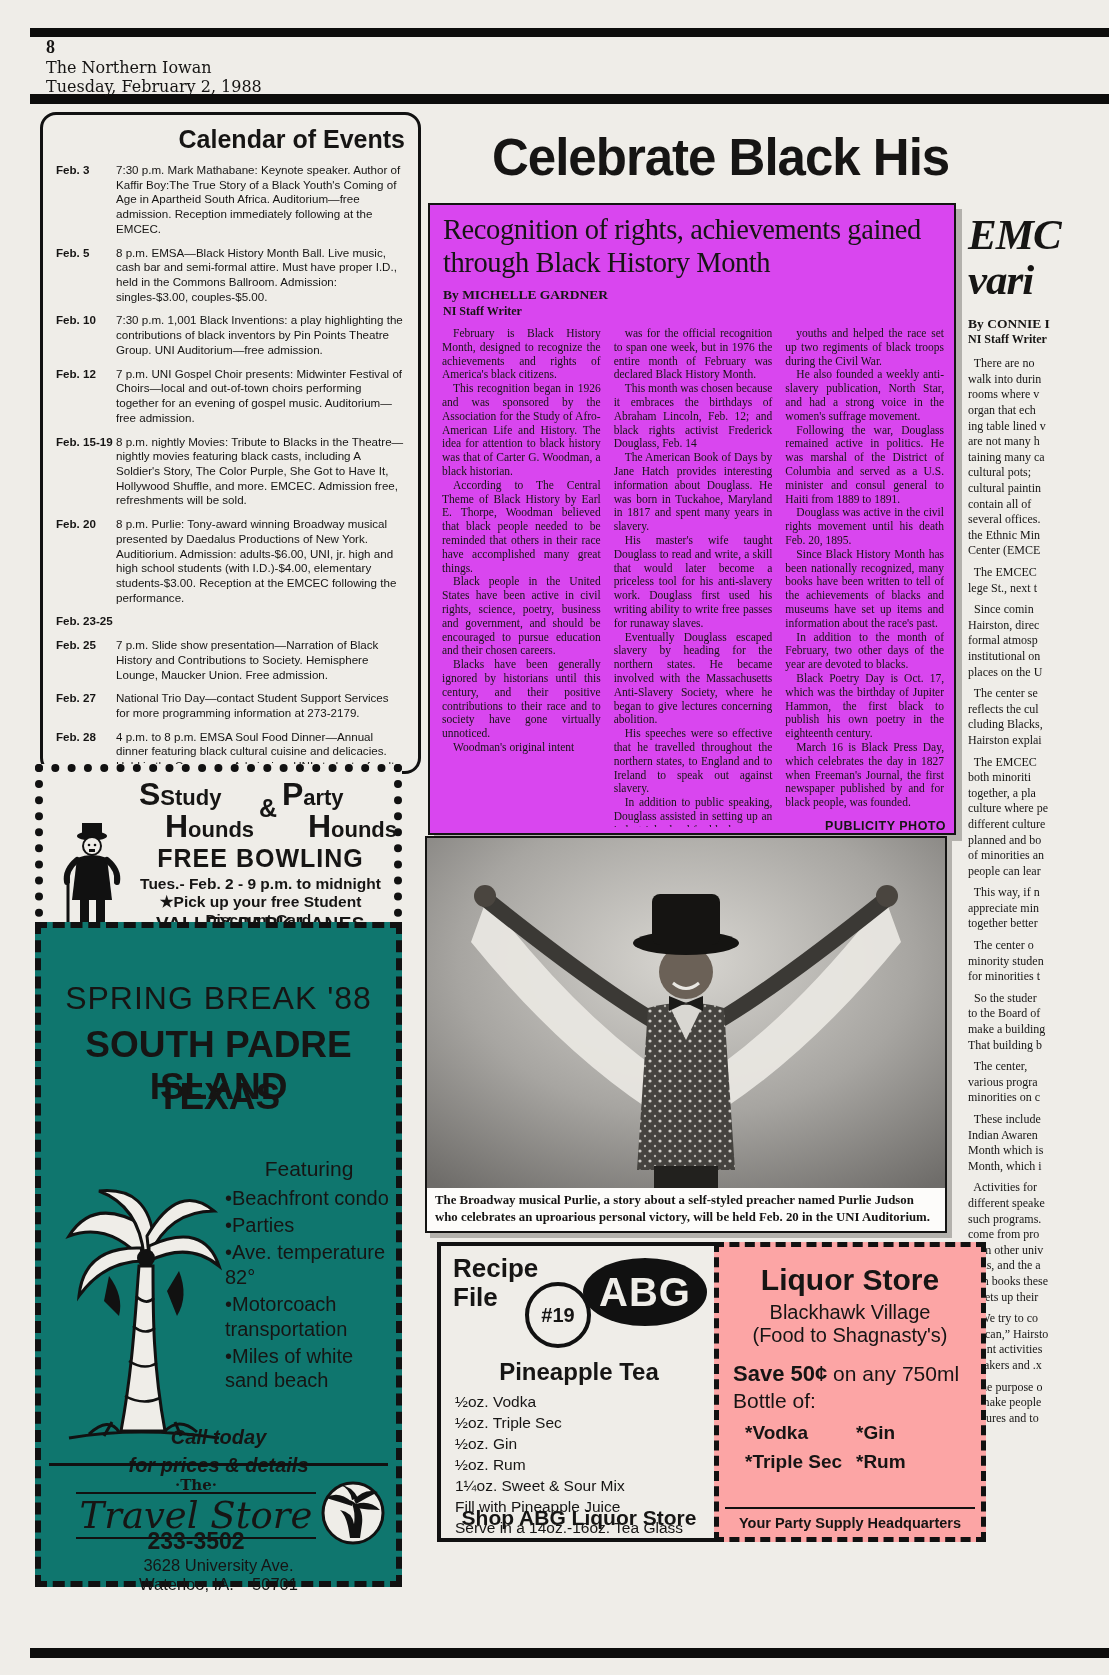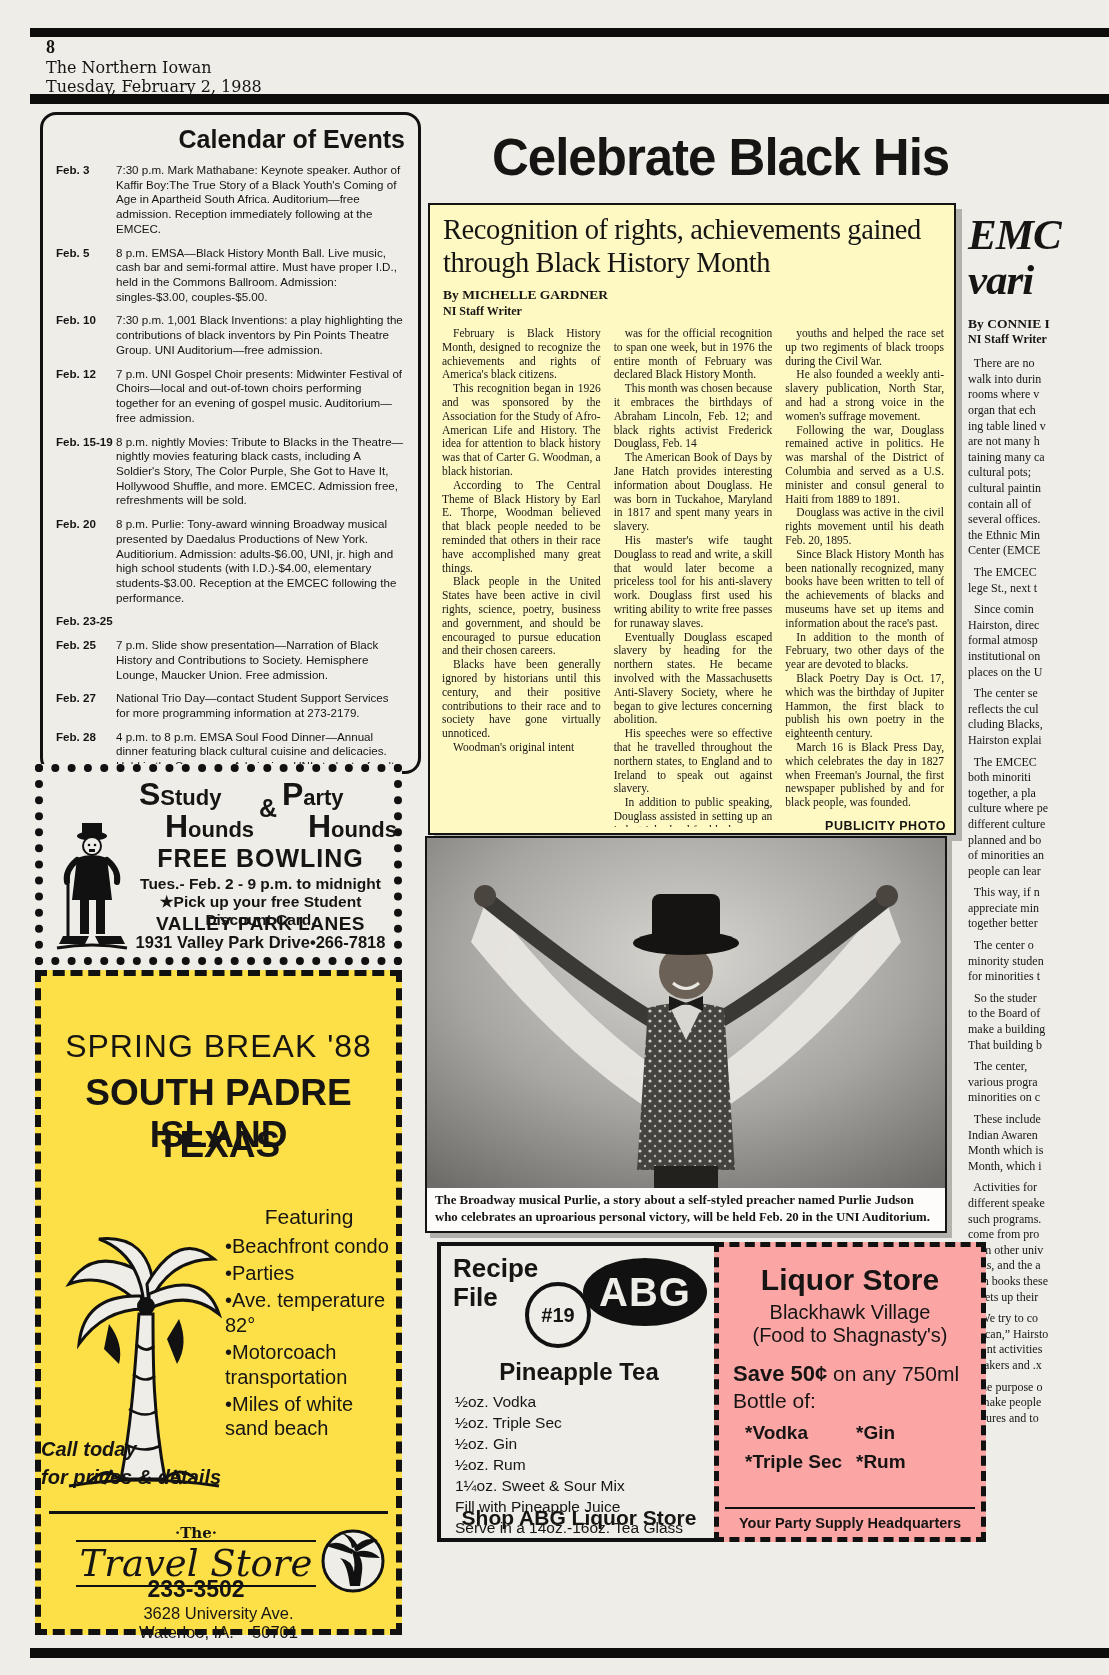--- a/index.html
+++ b/index.html
@@ -26,21 +26,21 @@
   .cal-row { display:flex; margin-bottom:9px; font-size:11.6px; line-height:1.27; }
   .cal-date { flex:0 0 60px; font-weight:bold; }
   .cal-text { flex:1; }
 
   
   .banner { left:492px; top:128px; font-size:51px; font-weight:bold; letter-spacing:-1px; white-space:nowrap; }
 
   
   .article {
     left:428px; top:203px; width:528px; height:632px; box-sizing:border-box;
-    border:2px solid #141413; background:#fef9c3; box-shadow:6px 6px 0 #b3b1ac;
+    border:2px solid #141413; background:#d946ef; box-shadow:6px 6px 0 #b3b1ac;
   }
   .art-head { position:absolute; left:13px; top:8px; font-size:28.5px; line-height:1.17; letter-spacing:-0.4px; }
   .art-byline { position:absolute; left:13px; top:82px; font-size:13.5px; font-weight:bold; }
   .art-role { position:absolute; left:13px; top:99px; font-size:12px; font-weight:bold; }
   .art-cols { position:absolute; left:12px; right:10px; top:122px; bottom:6px; display:flex; gap:13px; overflow:hidden; }
   .acol { flex:1; font-size:11.5px; line-height:1.2; text-align:justify; }
   .acol p { margin:0; text-indent:11px; }
 
   
   .pub-label { left:428px; top:819px; width:518px; text-align:right; font-size:12.5px; font-weight:bold; letter-spacing:0.5px; }
@@ -65,28 +65,28 @@
   .hinit { font-size:32px; }
   .hamp { font-size:25px; margin-top:16px; }
   .bowl-center { position:absolute; left:88px; right:4px; text-align:center; font-weight:bold; }
   .free-bowl { top:72px; font-size:25px; letter-spacing:1px; }
   .bowl-l1 { top:103px; font-size:15.5px; }
   .bowl-l2 { top:121px; font-size:15.5px; }
   .valley { top:141px; font-size:19px; letter-spacing:0.5px; }
   .bowl-addr { top:161px; font-size:16.5px; }
 
   
-  .ad-spring { left:35px; top:970px; width:367px; height:665px; box-sizing:border-box; border:6px dashed #111; background:#fde047; }
+  .ad-spring { left:35px; top:922px; width:367px; height:665px; box-sizing:border-box; border:6px dashed #111; background:#0f766e; }
   .sp-t1 { top:52px; left:0; right:0; text-align:center; font-size:32px; letter-spacing:1px; }
   .sp-t2 { top:96px; left:0; right:0; text-align:center; font-size:37px; font-weight:bold; letter-spacing:0px; }
   .sp-t3 { top:148px; left:0; right:0; text-align:center; font-size:37px; font-weight:bold; }
   .sp-feat { left:184px; top:228px; width:168px; font-size:20px; line-height:1.22; }
   .sp-feat .fhead { text-align:center; margin-bottom:4px; font-size:21px; }
   .sp-feat div { margin-bottom:3px; }
-  .sp-call { left:0; right:0; text-align:left; font-weight:bold; font-style:italic; font-size:20px; font-family:"Liberation Sans",sans-serif; }
+  .sp-call { left:0; right:0; text-align:center; font-weight:bold; font-style:italic; font-size:20px; font-family:"Liberation Sans",sans-serif;margin-top:36px; }
   .sp-hr { left:8px; right:8px; top:535px; height:3px; background:#111; position:absolute; }
   .ts-logo { left:30px; top:548px; width:250px; text-align:center; }
   .ts-the { font-size:15px; font-family:"DejaVu Serif",serif; font-weight:bold; }
   .ts-name { font-size:37px; font-style:italic; font-family:"DejaVu Serif",serif; border-top:2px solid #111; border-bottom:2px solid #111; padding:0 4px; white-space:nowrap; }
   .ts-phone { left:30px; top:600px; width:250px; text-align:center; font-size:23px; font-weight:bold; }
   .ts-a1 { left:0; right:0; top:628px; text-align:center; font-size:16.5px; }
   .ts-a2 { left:0; right:0; top:647px; text-align:center; font-size:16.5px; white-space:pre; }
 
   
   .ad-abg { left:437px; top:1242px; width:284px; height:300px; box-sizing:border-box; border:4px solid #111; background:#efede8; }

